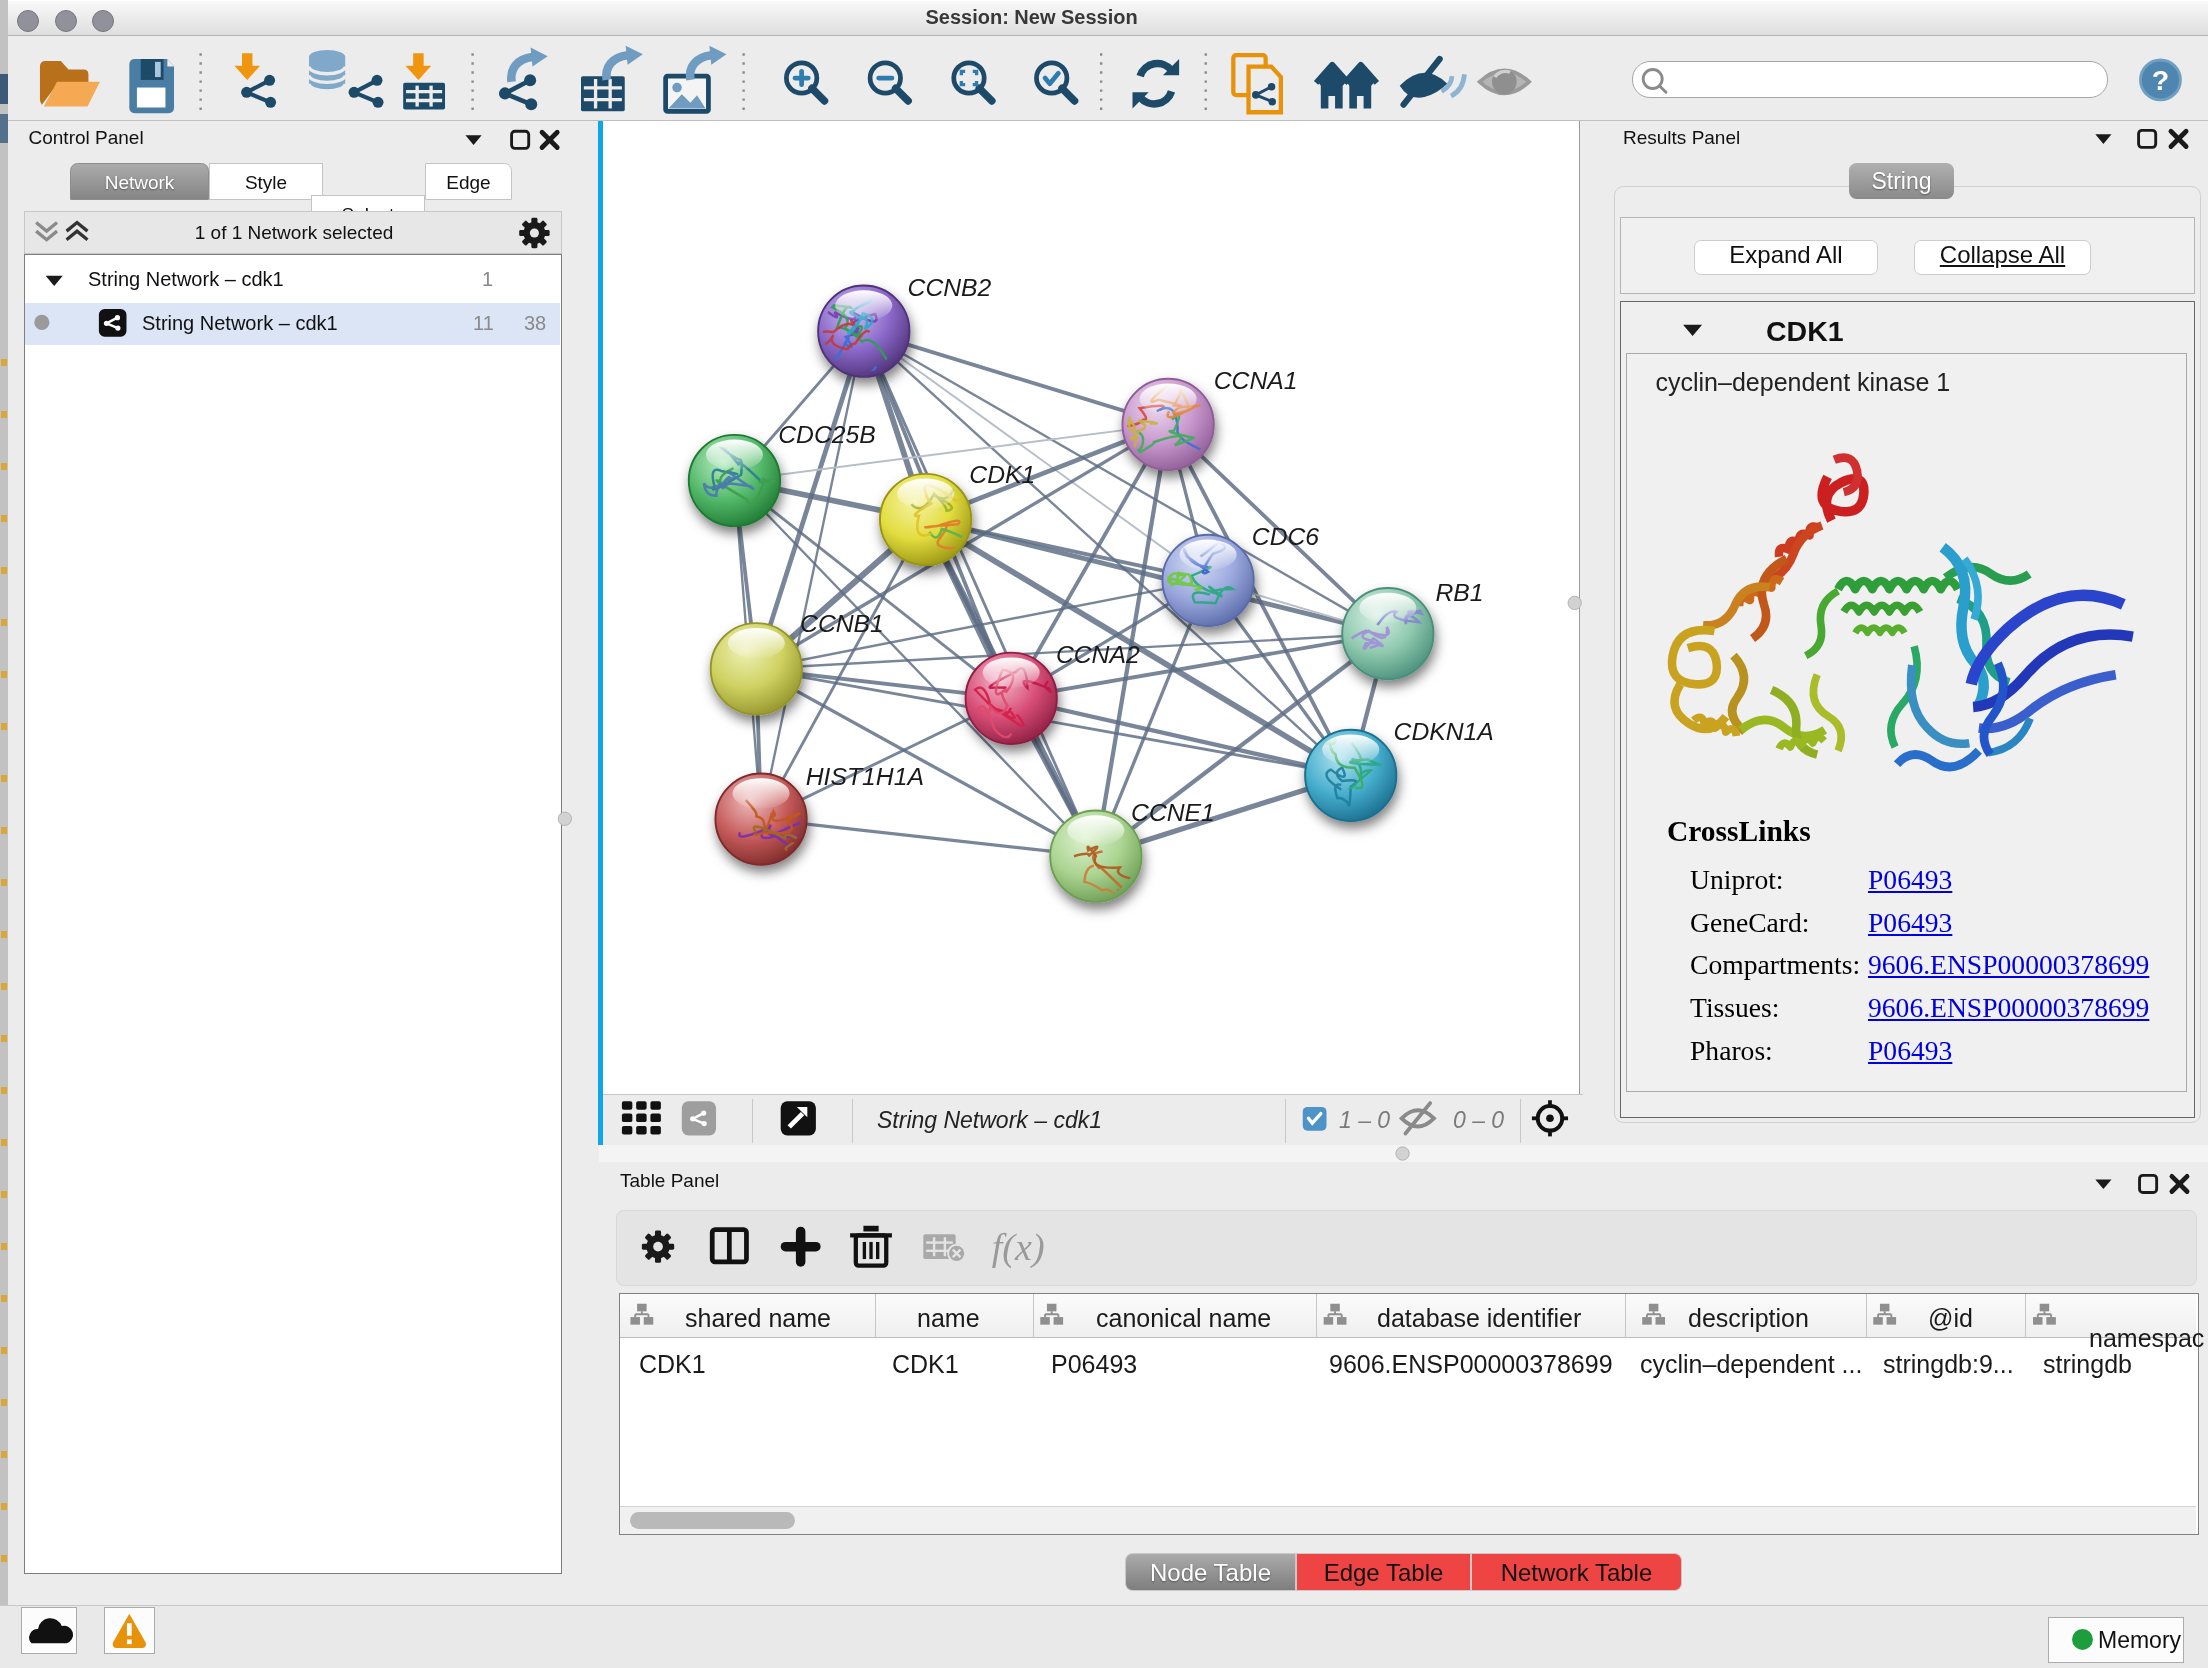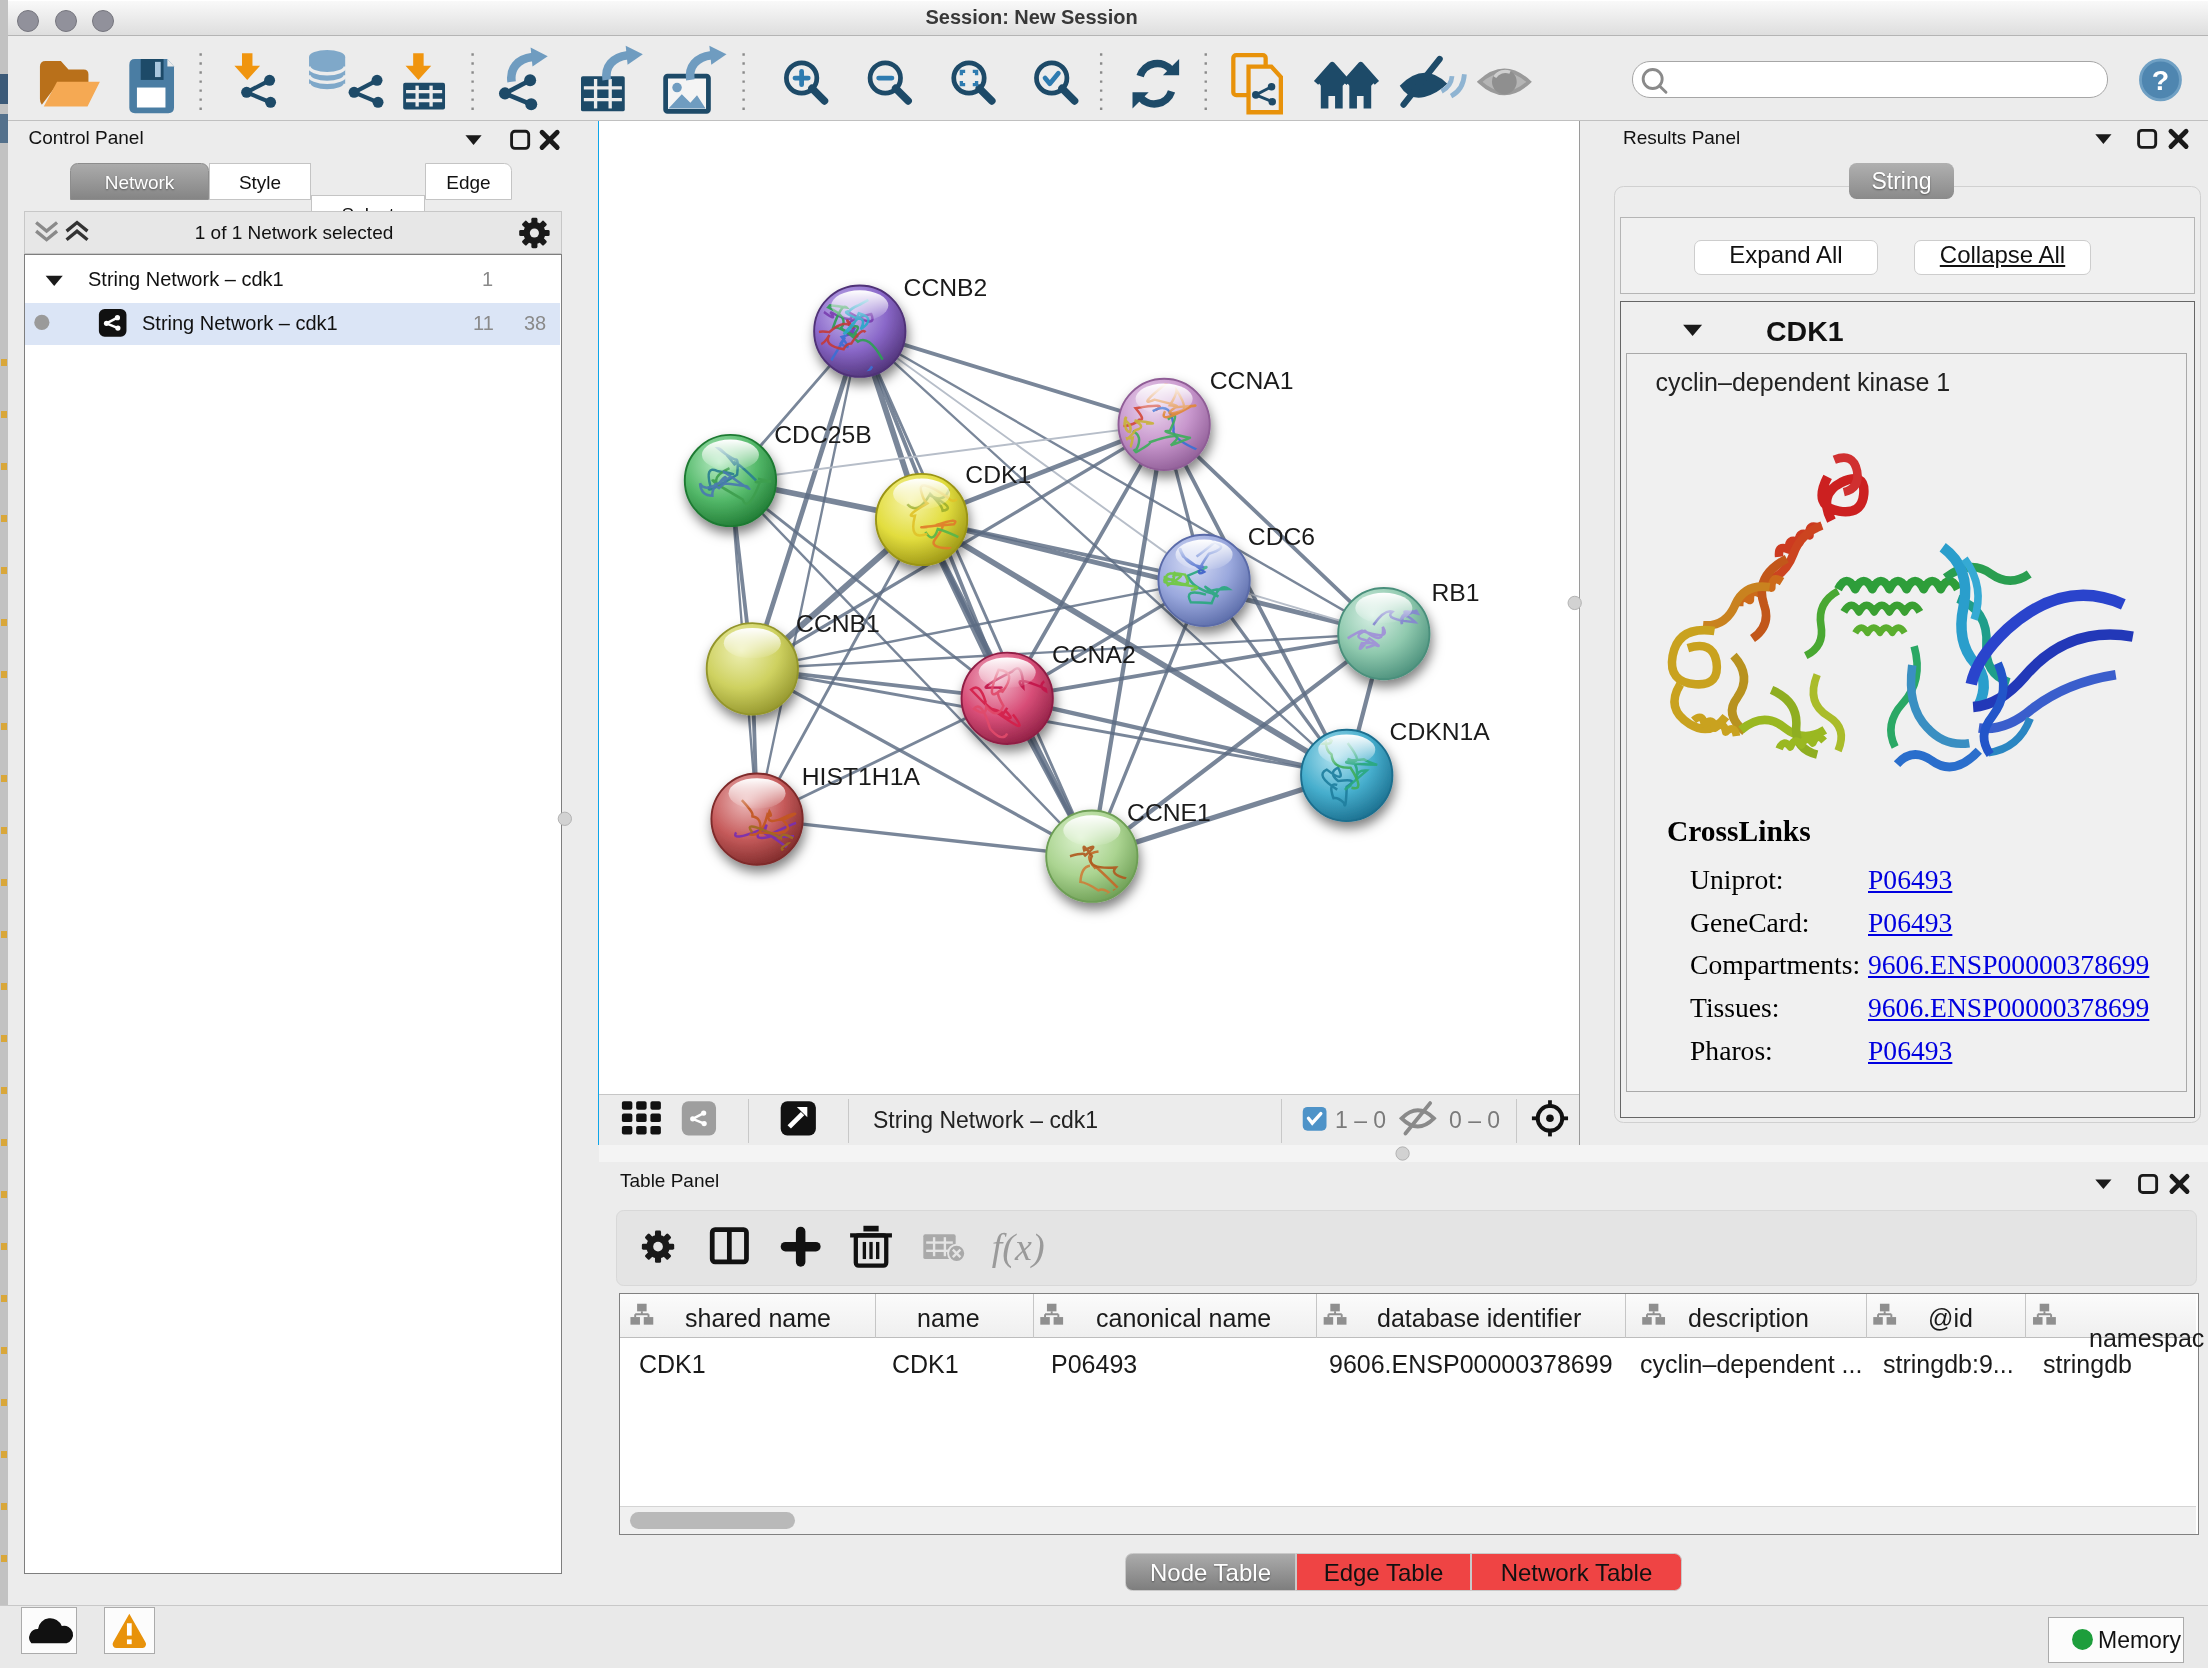--- a/index.html
+++ b/index.html
@@ -36,21 +36,21 @@
   border-color:#8d8d8d; border-radius:7.6px 7.6px 0 0; text-shadow:0 1px 1.9px rgba(0,0,0,.4); }
 #cp-bar { left:24px; top:211px; width:538px; height:43px; background:#e7e7e7;
   border:1px solid #c7c7c7; }
 #cp-list { left:24px; top:254px; width:538px; height:1320px; background:#fff;
   border:1.9px solid #7e7e7e; border-top:1px solid #7e7e7e; }
 .row1 { position:absolute; left:0; top:5.7px; width:535px; height:40px; }
 .row2 { position:absolute; left:0; top:48px; width:535px; height:42px; background:#dbe5f6; }
 
 
 #canvas { left:598px; top:121px; width:982px; height:1024px; background:#fff;
-  border-left:1px solid #0ea5e9; border-right:1px solid #9a9a9a; }
+  border-left:5px solid #0ea5e9; border-right:1px solid #9a9a9a;font-style:italic; }
 #vfooter { position:absolute; left:0; bottom:0; width:980px; height:51px;
   background:#ececec; border-top:1px solid #c6c6c6; }
 .vsep { position:absolute; top:3.8px; height:44px; width:1px; background:#c8c8c8; }
 #hsplit { left:599px; top:1145px; width:1609px; height:17px; background:#f4f4f4; }
 
 
 #rp-outer { left:1614px; top:186px; width:587px; height:937px; background:#ededed;
   border:1px solid #d0d0d0; border-radius:9.5px; }
 #rp-box1 { left:1620px; top:217px; width:575px; height:77px; background:#f0f0f0;
   border:1px solid #b5b5b5; }
@@ -99,21 +99,21 @@
 <div class="abs tl" style="left:92px;"></div>
 <div class="abs" id="title">Session: New Session</div>
 
 <div class="abs" id="toolbar"></div>
 <div class="abs" id="icons-toolbar"></div>
 <div class="abs" id="searchbox"></div>
 
 <div class="abs ptitle" style="left:28.5px; top:127px;">Control Panel</div>
 <div class="abs" id="cp-tabs">
   <div class="cptab sel" style="left:0; width:139px;">Network</div>
-  <div class="cptab" style="left:139px; width:102px;">Style</div>
+  <div class="cptab" style="left:139px; width:114px;">Style</div>
   <div class="cptab" style="left:241px; width:114px;margin-top:32px;">Select</div>
   <div class="cptab" style="left:355px; width:87px; border-radius:0 7.6px 0 0;">Edge</div>
 </div>
 <div class="abs" id="cp-bar">
   <div class="abs" style="left:242px; top:10.5px; font-size:19px; color:#111; width:538px;"> </div>
   <div class="abs" style="left:0; top:9.5px; width:538px; text-align:center; font-size:19px; color:#111;">1 of 1 Network selected</div>
 </div>
 <div class="abs" id="cp-list">
   <div class="row1">
     <span class="abs" style="left:63px; top:7.6px; font-size:20px; color:#111;">String Network – cdk1</span>

